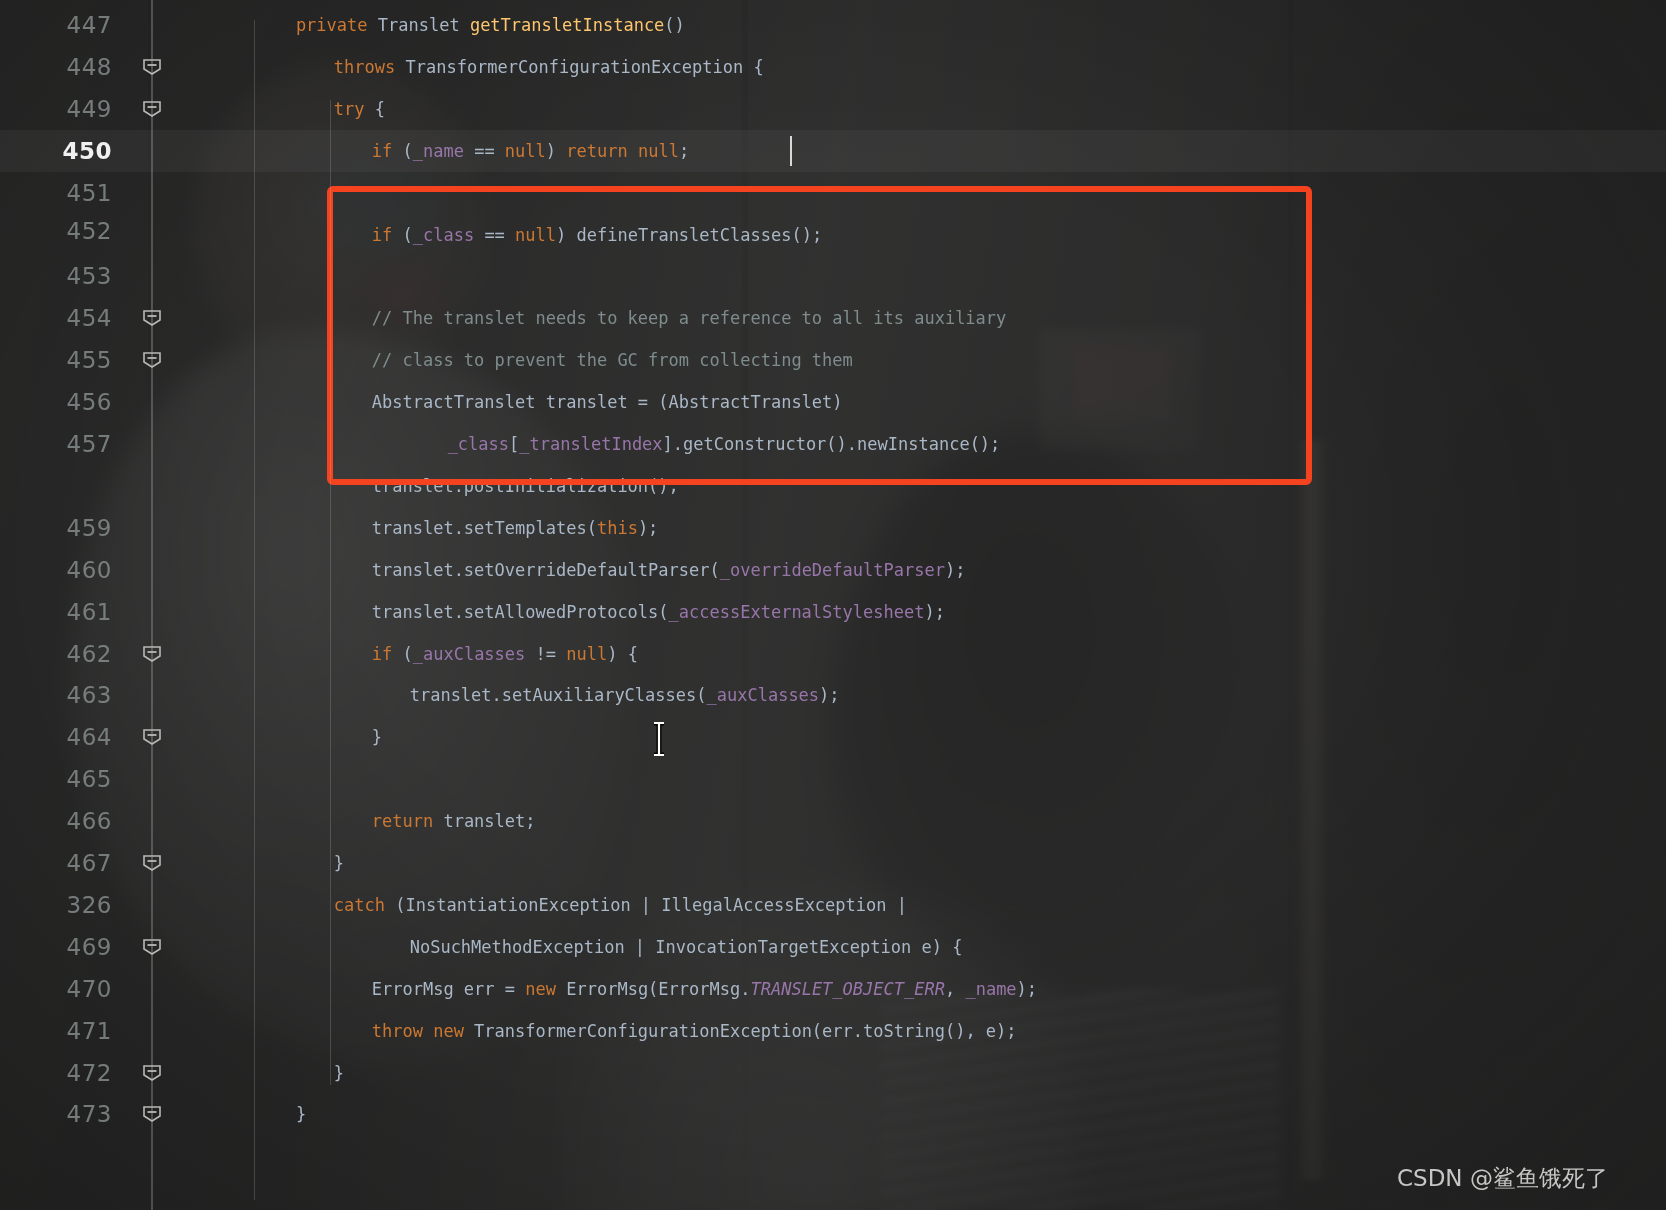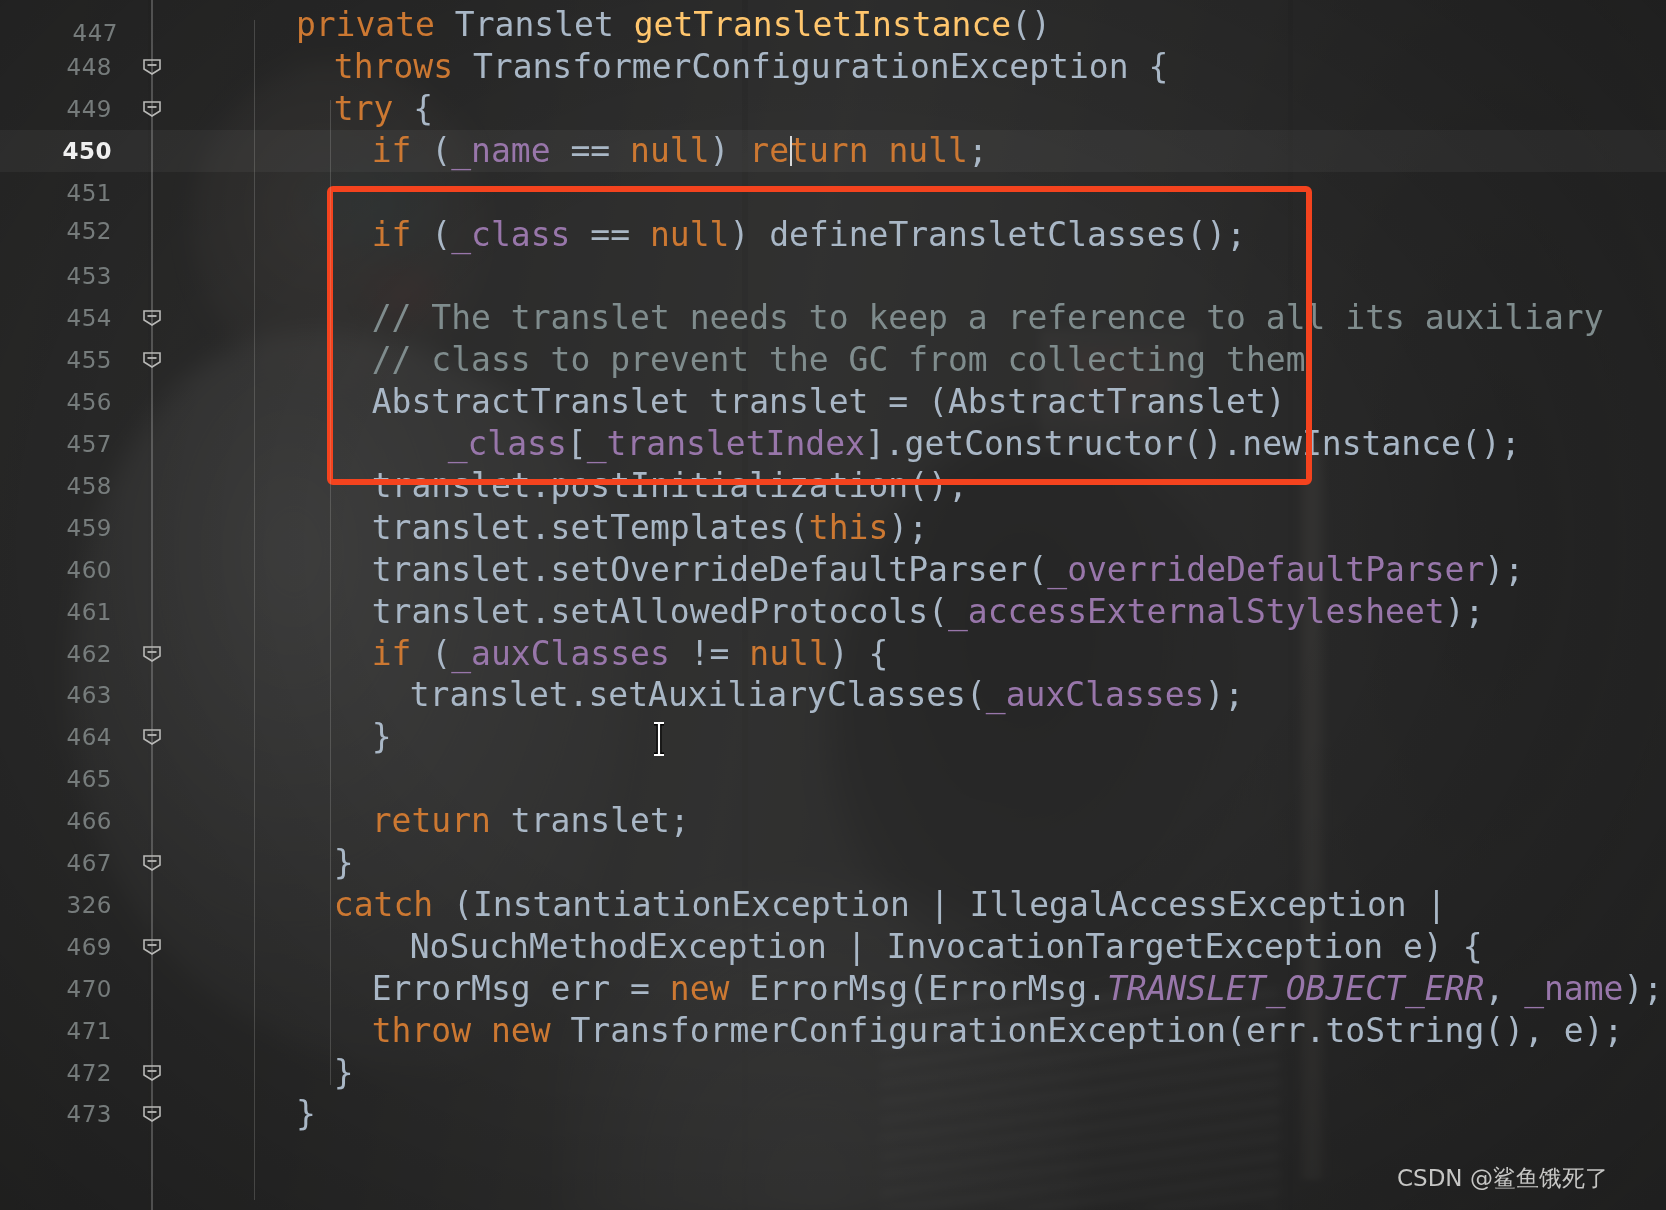--- a/index.html
+++ b/index.html
@@ -111,21 +111,21 @@
     background:rgba(190,190,188,.30);
   }
   .fold-mark{
     position:absolute;left:138px;width:28px;height:22px;
     display:flex;align-items:center;justify-content:center;
   }
   .fold-mark svg{display:block;}
 
   .code{
     position:absolute;left:200px;top:0;right:0;height:1210px;
-    font-size:33px;line-height:42px;
+    font-size:17px;line-height:42px;
     letter-spacing:0px;
     white-space:pre;
   }
   .code-line{position:absolute;left:0;height:42px;line-height:42px;}
 
   
   .kw{color:#cc7832;}
   .txt{color:#a9b7c6;}
   .fld{color:#9876aa;margin-top:36px;}
   .mth{color:#ffc66d;}
@@ -182,21 +182,21 @@
   <div class="layer bg-veil"></div>
   <div class="layer bg-vignette"></div>
 </div>
 
 <div id="editor">
 
   <div class="caret-line-band" id="caret-band" style="top: 129.7px;"></div>
 
   <div class="gutter" id="gutter">
     <div class="fold-rail"></div>
-  <div class="gutter-line" style="top: 12px; padding-left: 6px;">
+  <div class="gutter-line" style="top: 4px;">
         <div class="lnum">447</div>
       </div>
       <div class="gutter-line" style="top: 45.9px;">
         <div class="lnum">448</div>
       </div>
       <div class="fold-mark" style="top: 55.9px;">
         <svg width="22" height="20" viewBox="0 0 22 20">
           <path d="M3 3 H19 V12 L11 17 L3 12 Z" fill="none" stroke="#b9b9b7" stroke-width="1.6"></path>
           <path d="M6.5 8 H15.5" stroke="#b9b9b7" stroke-width="1.8"></path>
         </svg>
@@ -238,23 +238,20 @@
         <svg width="22" height="20" viewBox="0 0 22 20">
           <path d="M3 3 H19 V12 L11 17 L3 12 Z" fill="none" stroke="#b9b9b7" stroke-width="1.6"></path>
           <path d="M6.5 8 H15.5" stroke="#b9b9b7" stroke-width="1.8"></path>
         </svg>
       </div>
       <div class="gutter-line" style="top: 381.1px;">
         <div class="lnum">456</div>
       </div>
       <div class="gutter-line" style="top: 423px;">
         <div class="lnum">457</div>
-      </div>
-      <div class="gutter-line" style="top: 464.9px;">
-        <div class="lnum">458</div>
       </div>
       <div class="gutter-line" style="top: 506.8px;">
         <div class="lnum">459</div>
       </div>
       <div class="gutter-line" style="top: 548.7px;">
         <div class="lnum">460</div>
       </div>
       <div class="gutter-line" style="top: 590.6px;">
         <div class="lnum">461</div>
       </div>

